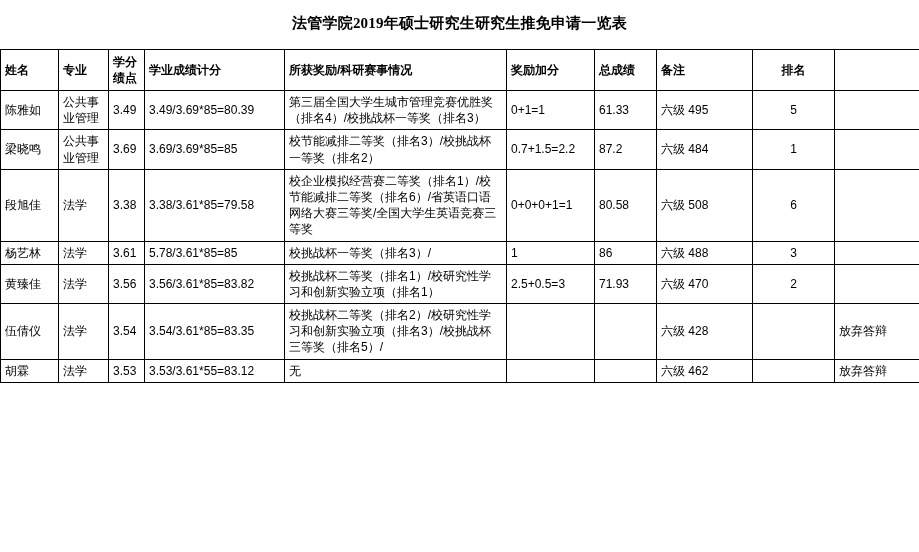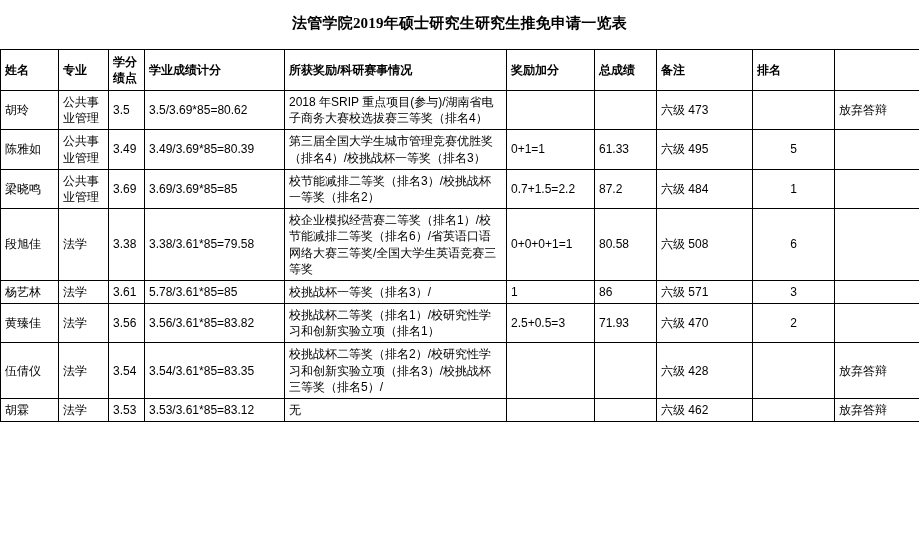--- a/index.html
+++ b/index.html
@@ -92,37 +92,25 @@
     <thead>
       <tr>
         <th>姓名</th>
         <th>专业</th>
         <th class="two-line">学分绩点</th>
         <th>学业成绩计分</th>
         <th>所获奖励/科研赛事情况</th>
         <th>奖励加分</th>
         <th>总成绩</th>
         <th>备注</th>
-        <th style="">排名</th>
+        <th style="text-align:center">排名</th>
         <th></th>
       </tr>
     </thead>
     <tbody>
-      <tr>
-        <td>胡玲</td>
-        <td class="tight">公共事业管理</td>
-        <td>3.5</td>
-        <td>3.5/3.69*85=80.62</td>
-        <td class="tight">2018 年SRIP 重点项目(参与)/湖南省电子商务大赛校选拔赛三等奖（排名4）</td>
-        <td></td>
-        <td></td>
-        <td>六级 473</td>
-        <td style="text-align:center"></td>
-        <td>放弃答辩</td>
-      </tr>
       <tr>
         <td>陈雅如</td>
         <td class="tight">公共事业管理</td>
         <td>3.49</td>
         <td>3.49/3.69*85=80.39</td>
         <td class="tight">第三届全国大学生城市管理竞赛优胜奖（排名4）/校挑战杯一等奖（排名3）</td>
         <td>0+1=1</td>
         <td>61.33</td>
         <td>六级 495</td>
         <td style="text-align:center">5</td>
@@ -153,21 +141,21 @@
         <td></td>
       </tr>
       <tr>
         <td>杨艺林</td>
         <td class="tight">法学</td>
         <td>3.61</td>
         <td>5.78/3.61*85=85</td>
         <td class="tight">校挑战杯一等奖（排名3）/</td>
         <td>1</td>
         <td>86</td>
-        <td>六级 571</td>
+        <td>六级 488</td>
         <td style="text-align:center">3</td>
         <td></td>
       </tr>
       <tr>
         <td>黄臻佳</td>
         <td class="tight">法学</td>
         <td>3.56</td>
         <td>3.56/3.61*85=83.82</td>
         <td class="tight">校挑战杯二等奖（排名1）/校研究性学习和创新实验立项（排名1）</td>
         <td>2.5+0.5=3</td>
@@ -185,21 +173,21 @@
         <td></td>
         <td></td>
         <td>六级 428</td>
         <td style="text-align:center"></td>
         <td>放弃答辩</td>
       </tr>
       <tr>
         <td>胡霖</td>
         <td class="tight">法学</td>
         <td>3.53</td>
-        <td>3.53/3.61*85=83.12</td>
+        <td>3.53/3.61*55=83.12</td>
         <td class="tight">无</td>
         <td></td>
         <td></td>
         <td>六级 462</td>
         <td style="text-align:center"></td>
         <td>放弃答辩</td>
       </tr>
     </tbody>
   </table>
 

